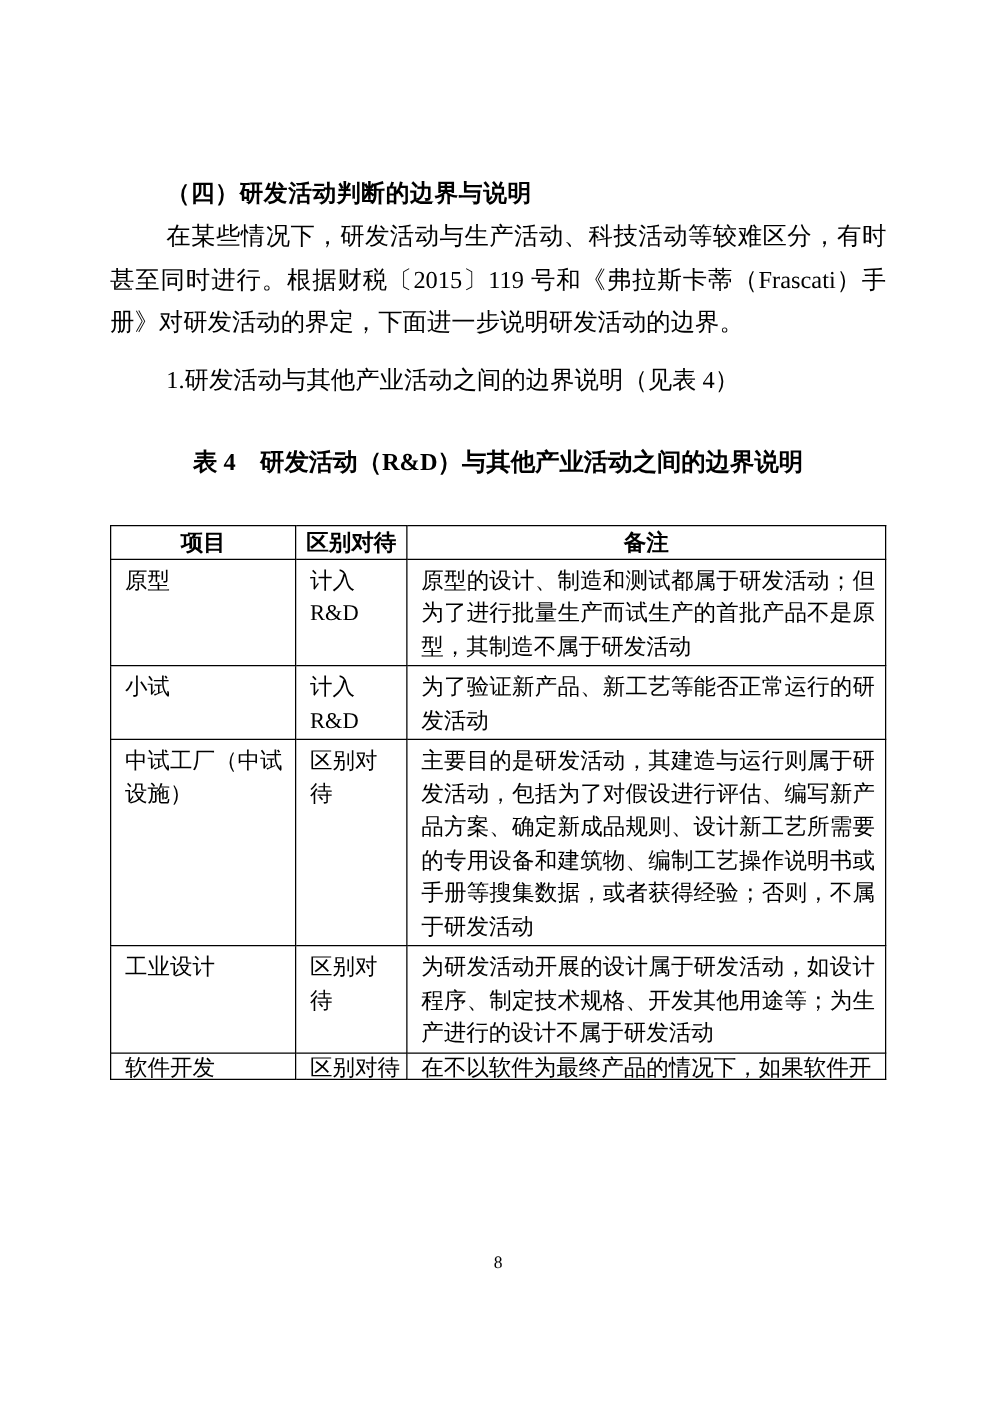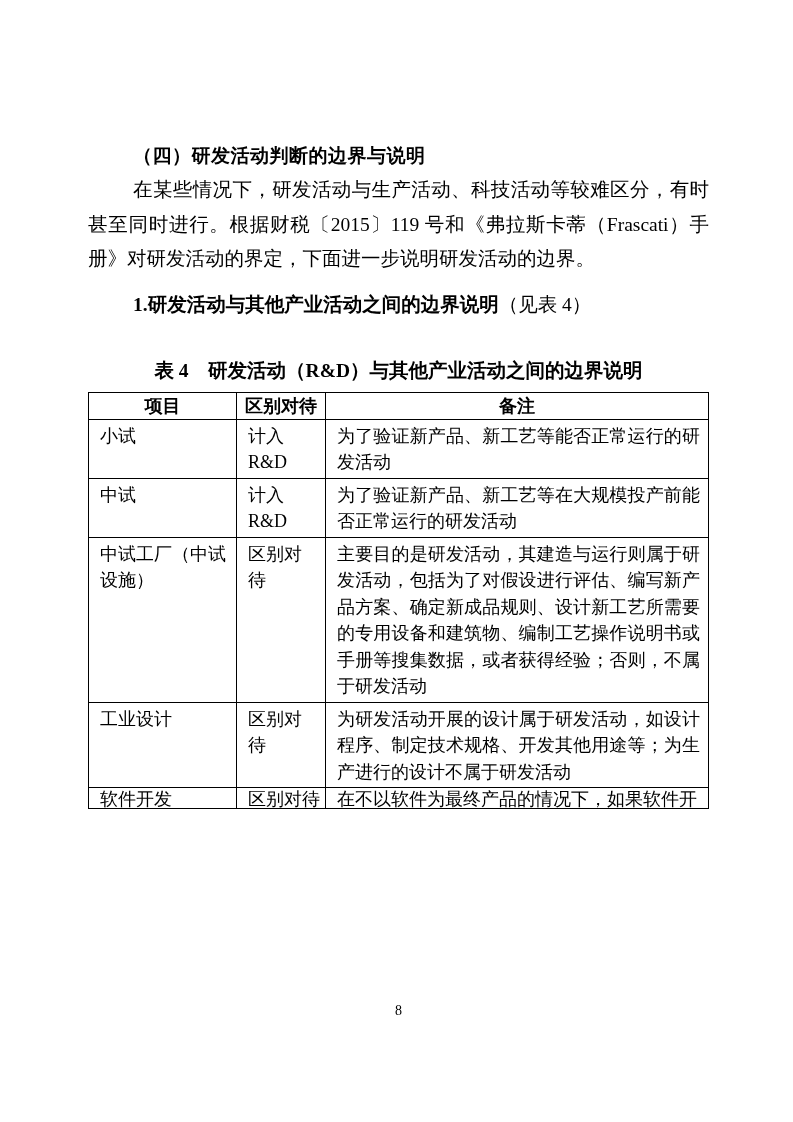--- a/index.html
+++ b/index.html
@@ -32,30 +32,30 @@
     line-height: 34.5px;
     text-align: justify;
     text-indent: 45px;
   }
   .subheading {
     margin-top: 15px;
     padding-left: 45px;
     font-size: 19.5px;
     line-height: 26px;
   }
-  .subheading .bold { font-weight: bold; }
+  .subheading .bold { font-weight: normal; }
   .table-title {
     margin-top: 40px;
     text-align: center;
     font-size: 19.5px;
     font-weight: bold;
     line-height: 26px;
   }
   table {
-    margin-top: 8px;
+    margin-top: 36px;
     width: 620px;
     border-collapse: collapse;
     table-layout: fixed;
   }
   col.c1 { width: 148px; }
   col.c2 { width: 89px; }
   col.c3 { width: 383px; }
   th, td {
     border: 1.5px solid #000000;
     font-size: 18px;
@@ -113,28 +113,28 @@
       </colgroup>
     <thead>
       <tr>
         <th>项目</th>
         <th>区别对待</th>
         <th>备注</th>
       </tr>
     </thead>
     <tbody>
       <tr>
+        <td class="item">原型</td>
+        <td class="treat">计入 R&amp;D</td>
+        <td class="remark">原型的设计、制造和测试都属于研发活动；但为了进行批量生产而试生产的首批产品不是原型，其制造不属于研发活动</td>
+      </tr>
+      <tr>
         <td class="item">小试</td>
         <td class="treat">计入 R&amp;D</td>
         <td class="remark">为了验证新产品、新工艺等能否正常运行的研发活动</td>
-      </tr>
-      <tr>
-        <td class="item">中试</td>
-        <td class="treat">计入 R&amp;D</td>
-        <td class="remark">为了验证新产品、新工艺等在大规模投产前能否正常运行的研发活动</td>
       </tr>
       <tr>
         <td class="item">中试工厂（中试设施）</td>
         <td class="treat">区别对待</td>
         <td class="remark">主要目的是研发活动，其建造与运行则属于研发活动，包括为了对假设进行评估、编写新产品方案、确定新成品规则、设计新工艺所需要的专用设备和建筑物、编制工艺操作说明书或手册等搜集数据，或者获得经验；否则，不属于研发活动</td>
       </tr>
       <tr>
         <td class="item">工业设计</td>
         <td class="treat">区别对待</td>
         <td class="remark">为研发活动开展的设计属于研发活动，如设计程序、制定技术规格、开发其他用途等；为生产进行的设计不属于研发活动</td>

